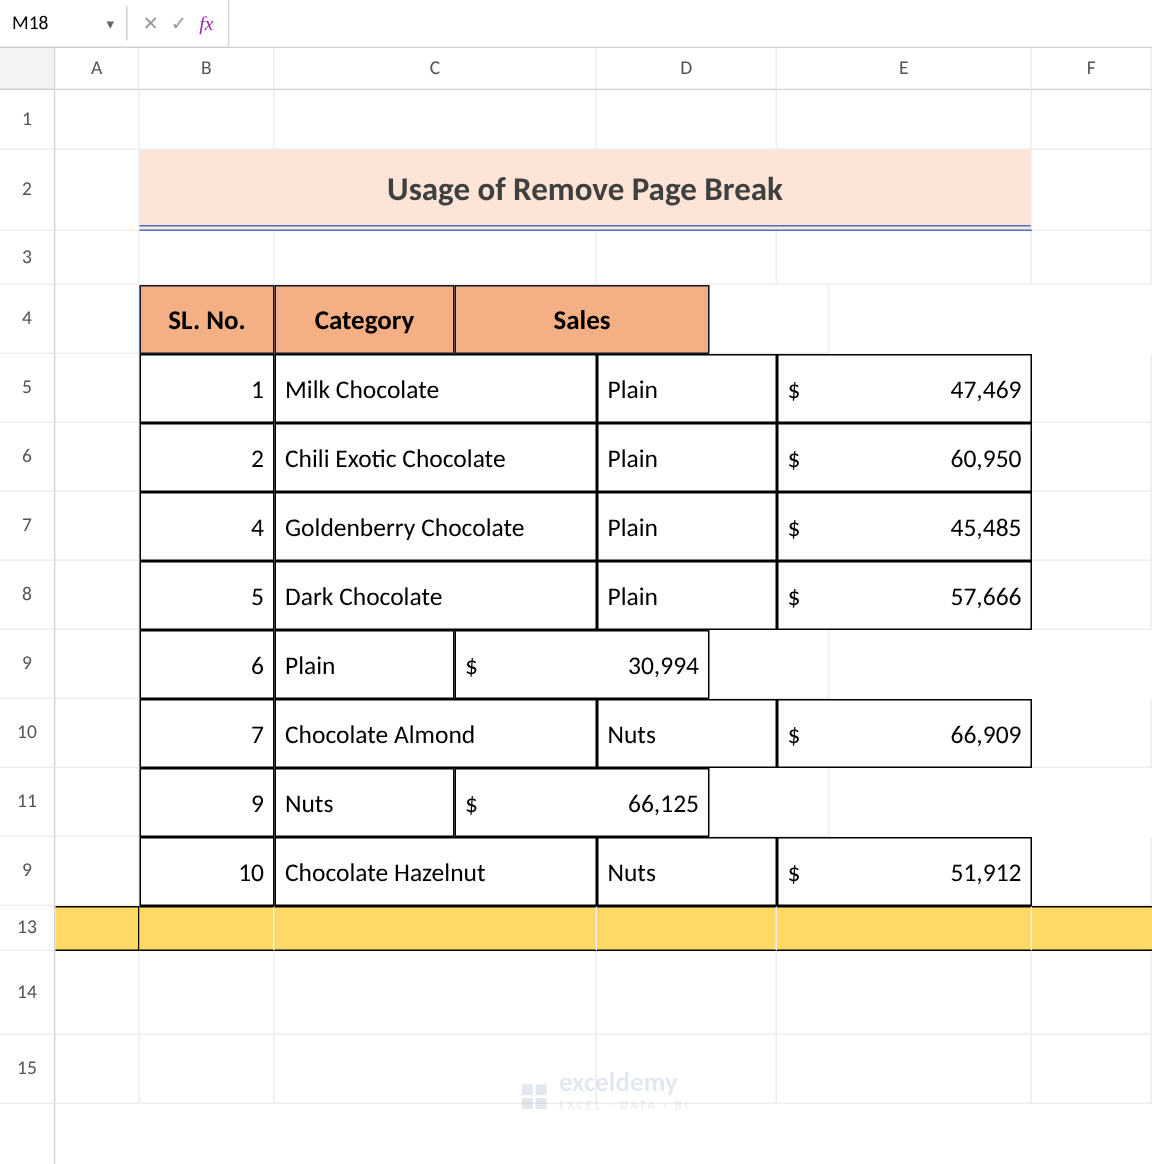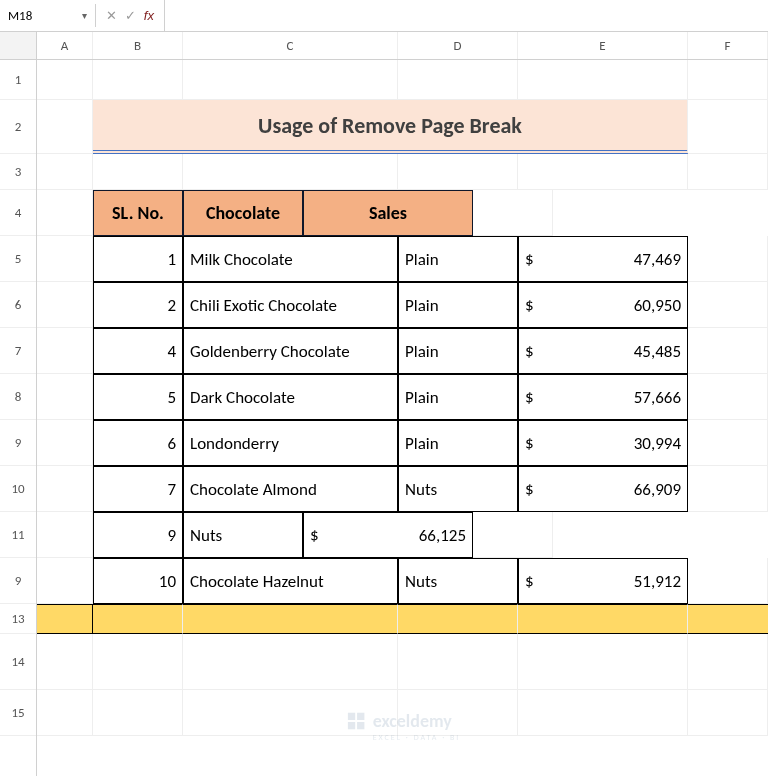--- a/index.html
+++ b/index.html
@@ -13,41 +13,41 @@
       position: relative;
     }
     .formula-bar {
       display: flex;
       align-items: center;
       height: 32px;
       border-bottom: 1px solid #d0d0d0;
       background: #fff;
     }
     .name-box {
-      width: 96px;
+      width: 85px;
       padding: 4px 8px;
       border-right: 1px solid #d0d0d0;
       font-size: 13px;
       display: flex;
       align-items: center;
       justify-content: space-between;
       background: #fff;
     }
     .name-box .chev { color: #666; font-size: 10px; }
     .fb-icons {
       display: flex;
       align-items: center;
       gap: 8px;
       padding: 0 10px;
       border-right: 1px solid #d0d0d0;
       height: 100%;
       color: #999;
     }
     .fb-icons span { font-size: 13px; }
-    .fx-label { font-style: italic; font-family: Liberation Sans, sans-serif; color: #7f1d1d; font-size: 14px; }
+    .fx-label { font-style: italic; font-family: Liberation Serif, serif; color: #a21caf; font-size: 14px; }
     .fb-input {
       flex: 1;
       padding: 0 8px;
       height: 100%;
       border: none;
       outline: none;
       font-size: 13px;
     }
     .sheet {
       display: flex;
@@ -146,21 +146,21 @@
     .colD { width: 120px; }
     .colE { width: 170px; }
     .colF { width: 80px; }
     .watermark {
       position: absolute;
       left: 50%;
       transform: translateX(-50%);
       bottom: 34px;
       opacity: 0.12;
       display: flex;
-      align-items: flex-start;
+      align-items: flex-end;
       gap: 6px;
       font-weight: bold;
       color: #1f4e79;
       font-size: 18px;
       pointer-events: none;
     }
     .watermark .sub { font-size: 8px; letter-spacing: 2px; display: block; font-weight: normal; }
   </style>
 </head>
 <body>
@@ -226,21 +226,21 @@
         <div class="cell colA"></div>
         <div class="cell colB"></div>
         <div class="cell colC"></div>
         <div class="cell colD"></div>
         <div class="cell colE"></div>
         <div class="cell colF"></div>
       </div>
       <div class="row" style="height:46px">
         <div class="cell colA"></div>
         <div class="cell hdr-cell colB">SL. No.</div>
-        <div class="cell hdr-cell colD">Chocolate</div>
+        <div class="cell hdr-cell colD">Category</div>
         <div class="cell hdr-cell colE">Sales</div>
         <div class="cell colF"></div>
       </div>
 
       <div id="data-rows">
           <div class="row" style="height: 46px;">
             <div class="cell colA"></div>
             <div class="cell data-cell num-cell colB">1</div>
             <div class="cell data-cell colC">Milk Chocolate</div>
             <div class="cell data-cell colD">Plain</div>
@@ -279,21 +279,20 @@
             <div class="cell data-cell colD">Plain</div>
             <div class="cell data-cell sales-cell colE">
               <span>$</span>
               <span>57,666</span>
             </div>
             <div class="cell colF"></div>
           </div>
           <div class="row" style="height: 46px;">
             <div class="cell colA"></div>
             <div class="cell data-cell num-cell colB">6</div>
-            <div class="cell data-cell colC">Londonderry</div>
             <div class="cell data-cell colD">Plain</div>
             <div class="cell data-cell sales-cell colE">
               <span>$</span>
               <span>30,994</span>
             </div>
             <div class="cell colF"></div>
           </div>
           <div class="row" style="height: 46px;">
             <div class="cell colA"></div>
             <div class="cell data-cell num-cell colB">7</div>

